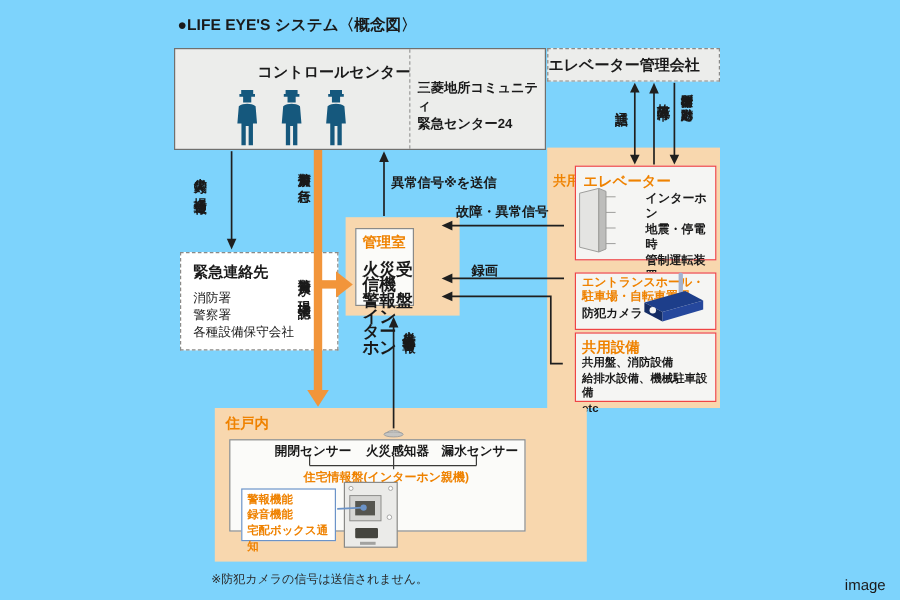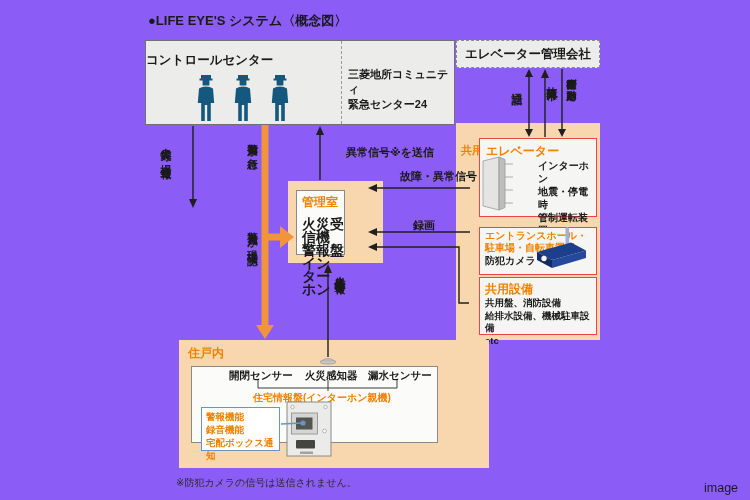--- a/index.html
+++ b/index.html
@@ -1,35 +1,35 @@
 <!DOCTYPE html>
 <html><head>
 <meta charset="utf-8">
 <style>
   html,body { margin:0; padding:0; background:#fff; }
   #canvas {
-    position:relative; width:750px; height:500px; background:#8b5cf6;
+    position:relative; width:750px; height:500px; background:#7dd3fc;
     font-family:"Liberation Sans","DejaVu Sans",sans-serif; color:#1a1a1a;
     overflow:hidden;
   }
   .abs { position:absolute; }
   .pre { white-space:pre-line; }
 
   .page-title { left:148px; top:12px; font-size:13px; font-weight:bold; }
 
   
   .cc { left:145px; top:40px; width:310px; height:85px; background:#ecedeb; border:1px solid #70706e; box-sizing:border-box; }
-  .cc-title { position:absolute; left:0; top:11px; width:196px; text-align:left; font-size:12.5px; font-weight:bold; }
+  .cc-title { position:absolute; left:0; top:11px; width:196px; text-align:right; font-size:12.5px; font-weight:bold; }
   .cc-divider { position:absolute; left:195px; top:0; height:100%; border-left:1px dashed #9a9a98; }
   .cc-sub { position:absolute; left:202px; top:26px; font-size:11px; font-weight:bold; line-height:15px; }
   .guards { position:absolute; left:46px; top:32px; }
 
   
   .elev-co { left:456px; top:40px; width:144px; height:28px; background:#ecedeb; border:1px dashed #8a8a88;
-             box-sizing:border-box; display:flex; align-items:center; justify-content:center;
+             box-sizing:border-box; display:flex; align-items:center; 
              font-size:12.5px; font-weight:bold; }
 
   
   .emergency { left:150px; top:210px; width:132px; height:82px; background:#fff; border:1px dashed #8a8a88;
                box-sizing:border-box; padding:8px 0 0 10px; }
   .em-title { font-size:12.5px; font-weight:bold; margin-bottom:6px; }
   .em-item { font-size:10.5px; line-height:14px; }
 
   
   .mgmt { left:288px; top:181px; width:95px; height:82px; background:#f8d7ae; }
@@ -63,21 +63,21 @@
   .func-box { position:absolute; left:9px; top:40px; width:79px; height:44px; background:#fff;
               border:1.5px solid #6b93c8; box-sizing:border-box; padding:2px 0 0 4px;
               color:#ef8200; font-weight:bold; font-size:9.5px; line-height:13px; }
 
   .note { left:176px; top:476px; font-size:10px; color:#2a2a2a; }
   .watermark { left:704px; top:481px; font-size:12.5px; color:#1a1a1a; }
 
   
   .vtext { position:absolute; writing-mode:vertical-rl; font-weight:bold; font-size:11px;
            line-height:15px; letter-spacing:1px; z-index:11; }
-  .hlabel { position:absolute; font-weight:bold; font-size:11px; z-index:11;margin-left:20px; }
+  .hlabel { position:absolute; font-weight:bold; font-size:11px; z-index:11; }
   .v-fire-report { left:158px; top:139px; height:48px; }
   .v-guard-rush { left:245px; top:136px; height:72px; font-size:10.5px; letter-spacing:0.5px; }
   .v-guard-verify { left:245px; top:224px; height:102px; font-size:10.5px; letter-spacing:1.5px; }
   .v-fire-signal { left:332px; top:267px; height:50px; }
   .v-call { left:509px; top:84px; height:44px; }
   .v-malfunction { left:544px; top:78px; height:48px; }
   .v-technician { left:565px; top:71px; height:61px; font-size:10px; line-height:13px; letter-spacing:0; }
   .h-abnormal { left:326px; top:145px; }
   .h-fault { left:380px; top:169px; }
   .h-recording { left:393px; top:218px; }
@@ -103,20 +103,26 @@
         <path transform="translate(51,2)" d="M-6.5,3.4 L6.5,3.4 L6.5,5.6 L-6.5,5.6 Z M-5,0 L5,0 L5,3.4 L-5,3.4 Z M-3.4,5.6 L3.4,5.6 L3.4,10.5 L-3.4,10.5 Z M-7,13.5 C-3,10.8 3,10.8 7,13.5 L8.2,28 L4.8,28 L4.8,46 L1.2,46 L1.2,30 L-1.2,30 L-1.2,46 L-4.8,46 L-4.8,28 L-8.2,28 Z"></path>
         <path transform="translate(88,2)" d="M-6.5,3.4 L6.5,3.4 L6.5,5.6 L-6.5,5.6 Z M-5,0 L5,0 L5,3.4 L-5,3.4 Z M-3.4,5.6 L3.4,5.6 L3.4,10.5 L-3.4,10.5 Z M-7,13.5 C-3,10.8 3,10.8 7,13.5 L8.2,28 L4.8,28 L4.8,46 L1.2,46 L1.2,30 L-1.2,30 L-1.2,46 L-4.8,46 L-4.8,28 L-8.2,28 Z"></path>
       </g>
     </svg>
   </div>
 
   <div class="abs elev-co">
     <span>エレベーター管理会社</span>
   </div>
 
+  <div class="abs emergency">
+    <div class="em-title">緊急連絡先</div>
+    <div class="em-item">消防署</div>
+    <div class="em-item">警察署</div>
+    <div class="em-item">各種設備保守会社</div>
+  </div>
 
   <div class="abs mgmt">
     <div class="mgmt-inner">
       <div class="mgmt-title">管理室</div>
       <div class="mgmt-text pre">火災受信機
 警報盤
 インターホン</div>
     </div>
   </div>
 

